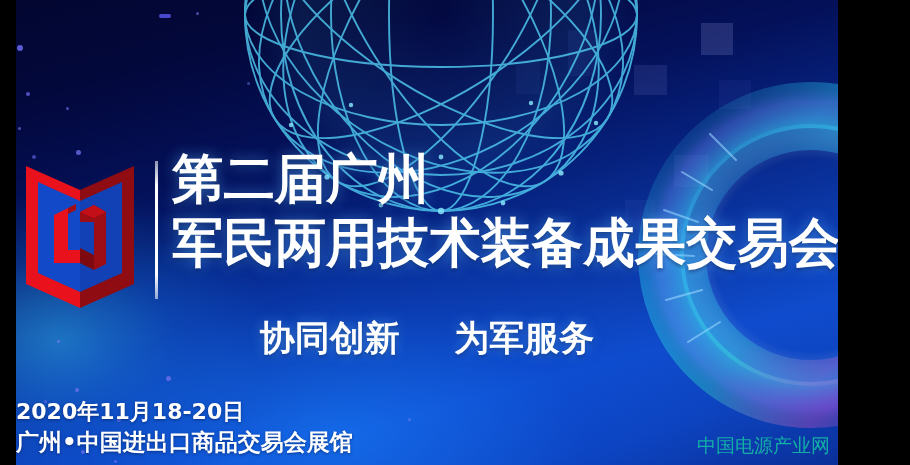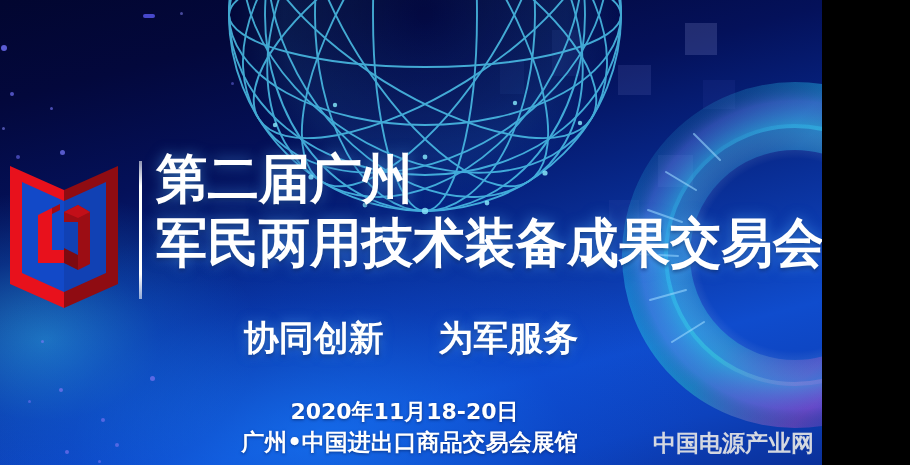--- a/index.html
+++ b/index.html
@@ -7,20 +7,21 @@
     width:910px; height:465px; overflow:hidden;
     background:#000; font-family:"Liberation Sans", sans-serif;
   }
   #banner {
     position:relative; width:822px; height:465px; overflow:hidden;
     
     background:
       radial-gradient(ellipse 420px 300px at 2% 63%, rgba(40,200,255,0.30) 0%, rgba(20,120,230,0.12) 42%, rgba(0,0,0,0) 72%),
       radial-gradient(ellipse 700px 480px at 22% 108%, rgba(0,120,255,0.55) 0%, rgba(0,70,200,0.22) 48%, rgba(0,0,0,0) 76%),
       linear-gradient(168deg, #020631 0%, #03083a 16%, #041155 38%, #0523७7 50%, #0b38a8 66%, #0f49c8 80%, #0c3fb6 92%, #0a2f93 100%);
+    margin-left: 16px;
   }
   
   #grad-sweep {
     position:absolute; inset:0;
     background:linear-gradient(165deg,
       #020630 0%, #03083c 15%, #04115a 33%,
       #06227f 47%, #0b37a6 62%, #0f4ccd 76%,
       #0d42bd 88%, #0a3099 100%);
     z-index:0;
   }
@@ -66,37 +67,36 @@
   
   #subtitle {
     position:absolute; left:0; right:0; top:315px; text-align:center; z-index:9;
     color:#ffffff; font-size:35px; font-weight:bold;
     font-family:"DejaVu Sans","Liberation Sans",sans-serif;
     text-shadow:0 0 12px rgba(110,190,255,0.50), 0 2px 4px rgba(0,20,70,0.5);
   }
   #subtitle .gap { display:inline-block; width:30px; }
 
   
-  #info { position:absolute; left:0; right:13px; top:398px; text-align:center; z-index:9; }
+  #info { position:absolute; left:0; right:13px; top:398px; text-align:left; z-index:9; }
   #date-line {
     color:#ffffff; font-size:22px; font-weight:bold; line-height:1.25;
     font-family:"DejaVu Sans","Liberation Sans",sans-serif;
     text-shadow:0 1px 3px rgba(0,20,70,0.55);
   }
   #venue-line {
     color:#ffffff; font-size:23px; font-weight:bold; line-height:1.25; margin-top:2px;
     font-family:"DejaVu Sans","Liberation Sans",sans-serif;
     text-shadow:0 1px 3px rgba(0,20,70,0.55);
-    padding-left:10px;
   }
 
   
   #watermark {
     position:absolute; right:8px; bottom:6px; z-index:10;
-    color:#e5e5e5; font-size:23px; font-weight:bold;
+    color:#14b8a6; font-size:19px; font-weight:normal;
     font-family:"DejaVu Sans","Liberation Sans",sans-serif;
     opacity:0.92;
   }
 </style>
 </head>
 <body>
 
 <div id="banner">
 
   <div id="grad-sweep"></div>

